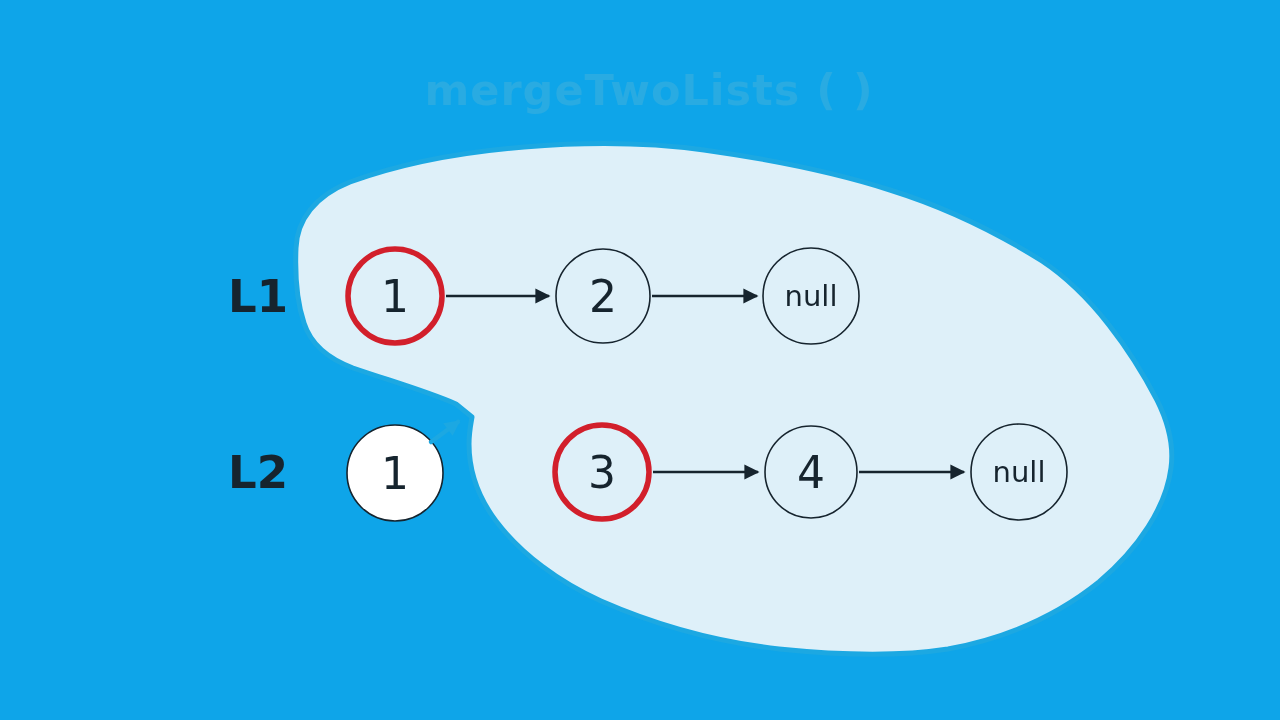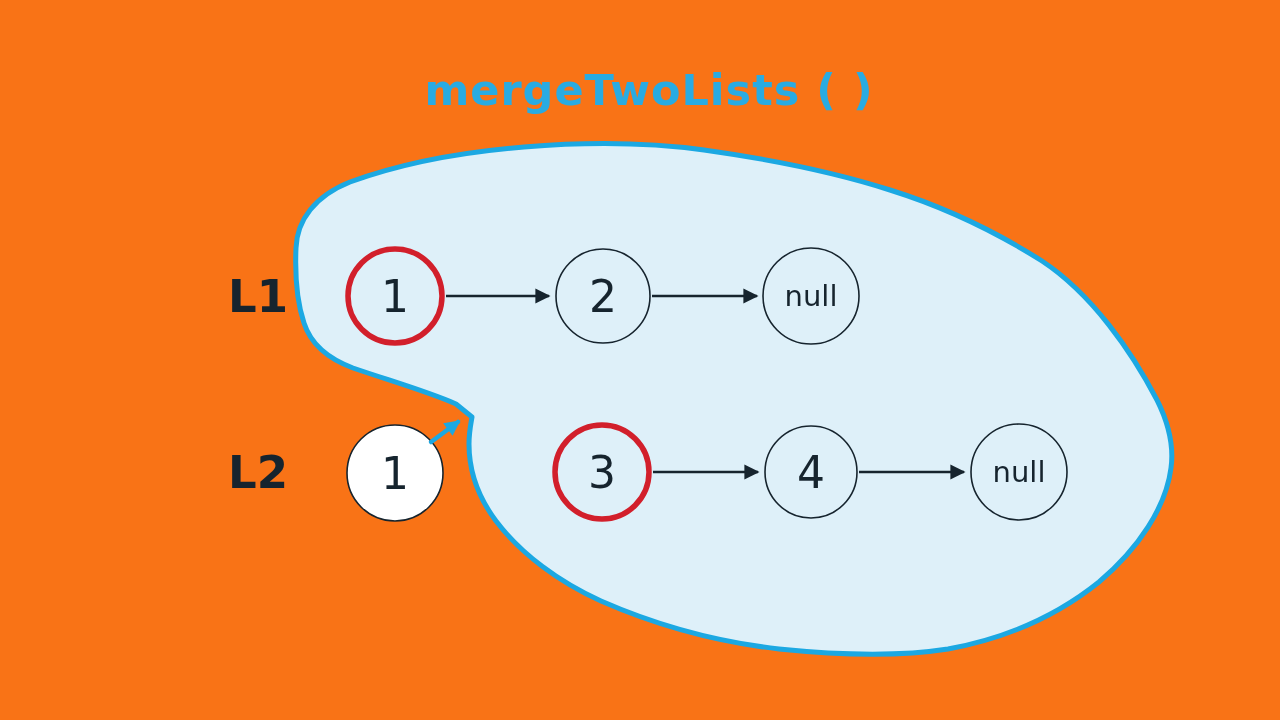--- a/index.html
+++ b/index.html
@@ -8,21 +8,21 @@
     background: #ffffff;
     width: 1280px;
     height: 720px;
     overflow: hidden;
     font-family: "DejaVu Sans", "Liberation Sans", sans-serif;
   }
   .stage {
     position: relative;
     width: 1280px;
     height: 720px;
-    background: #f97316;
+    background: #0ea5e9;
   }
   svg { display: block; }
   .title-text {
     font-family: "DejaVu Sans", "Liberation Sans", sans-serif;
     font-weight: 700;
     font-size: 43px;
     fill: #29abe2;
     letter-spacing: 1px;
   }
   .list-label {

